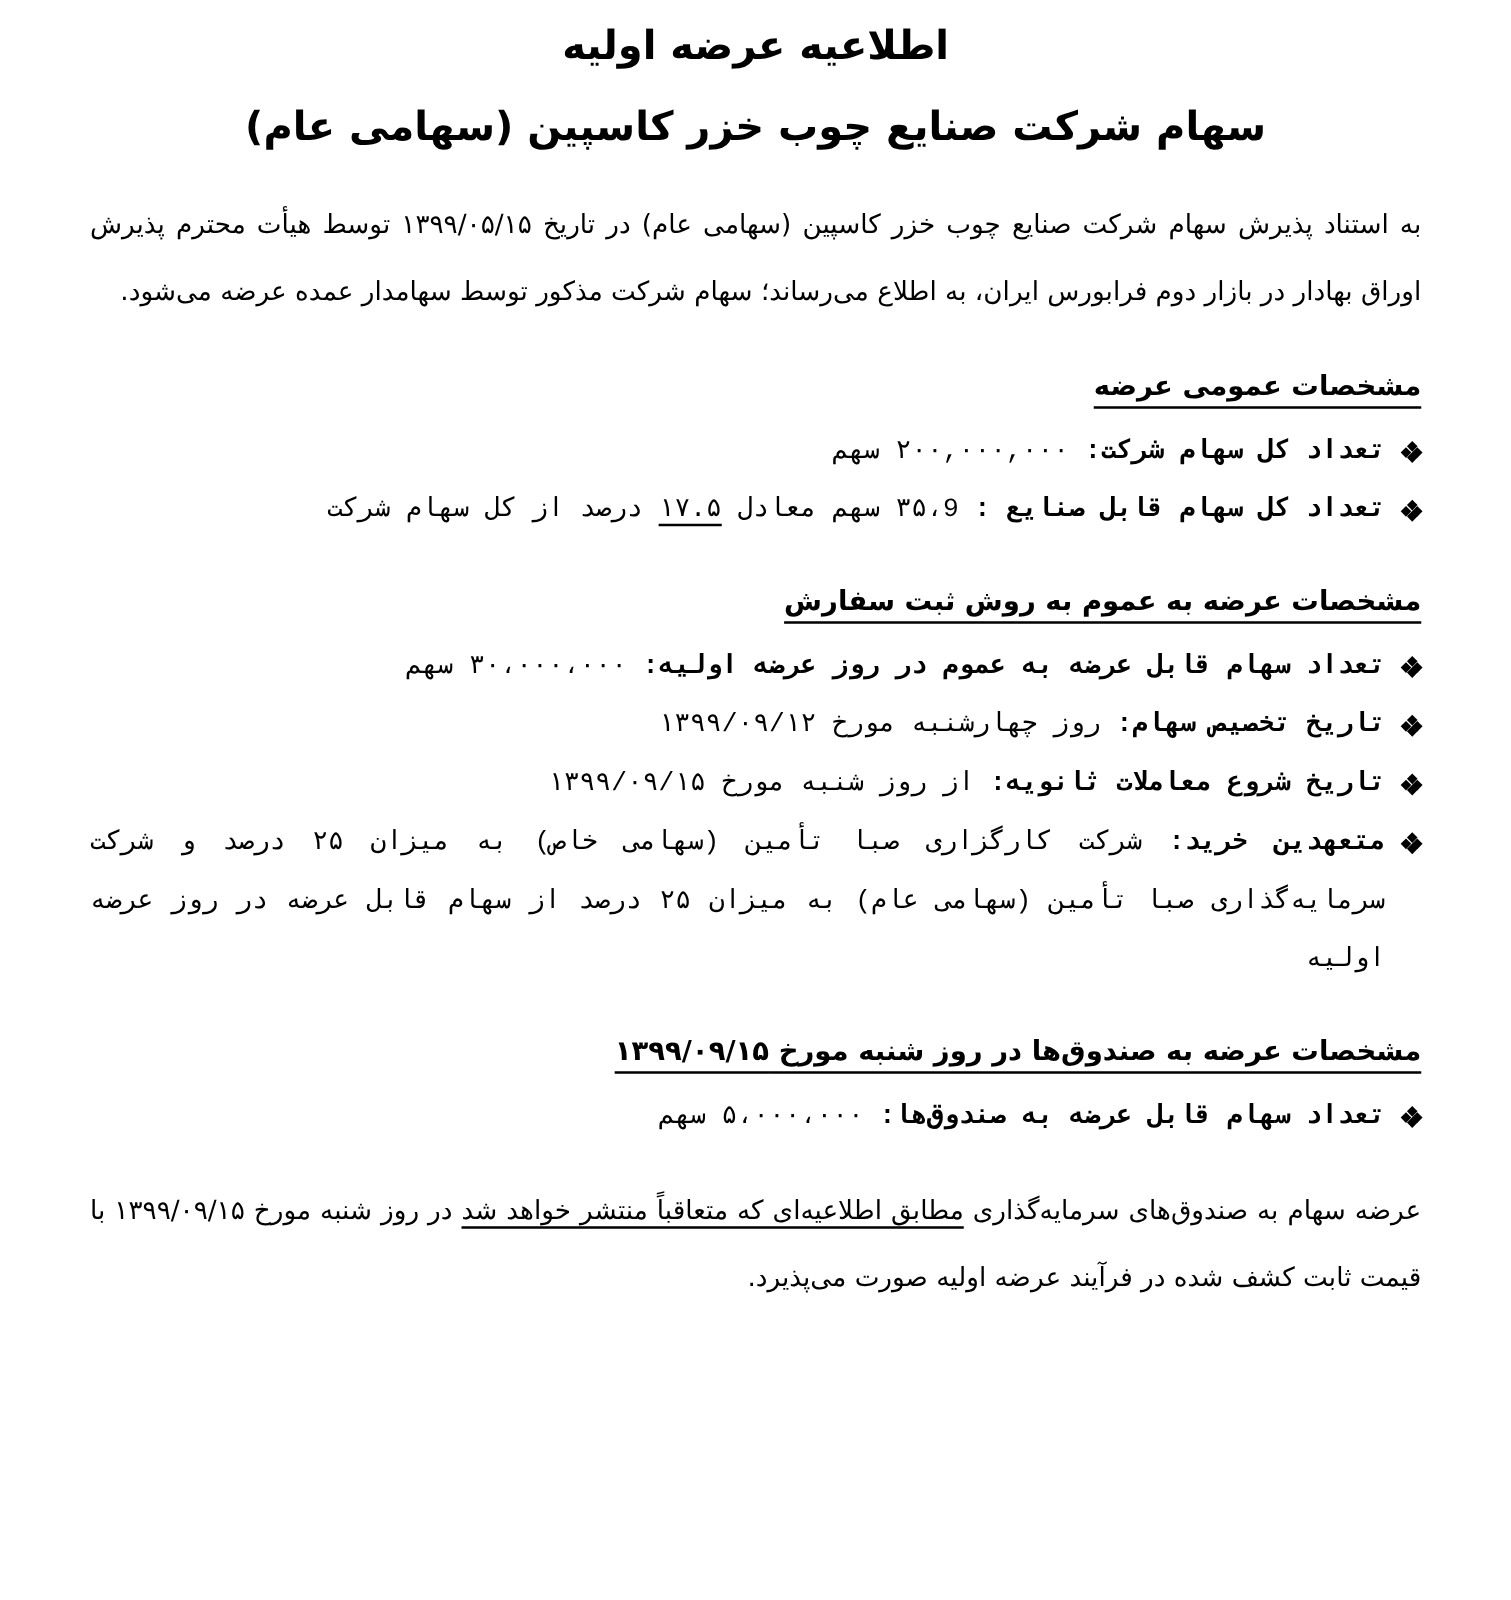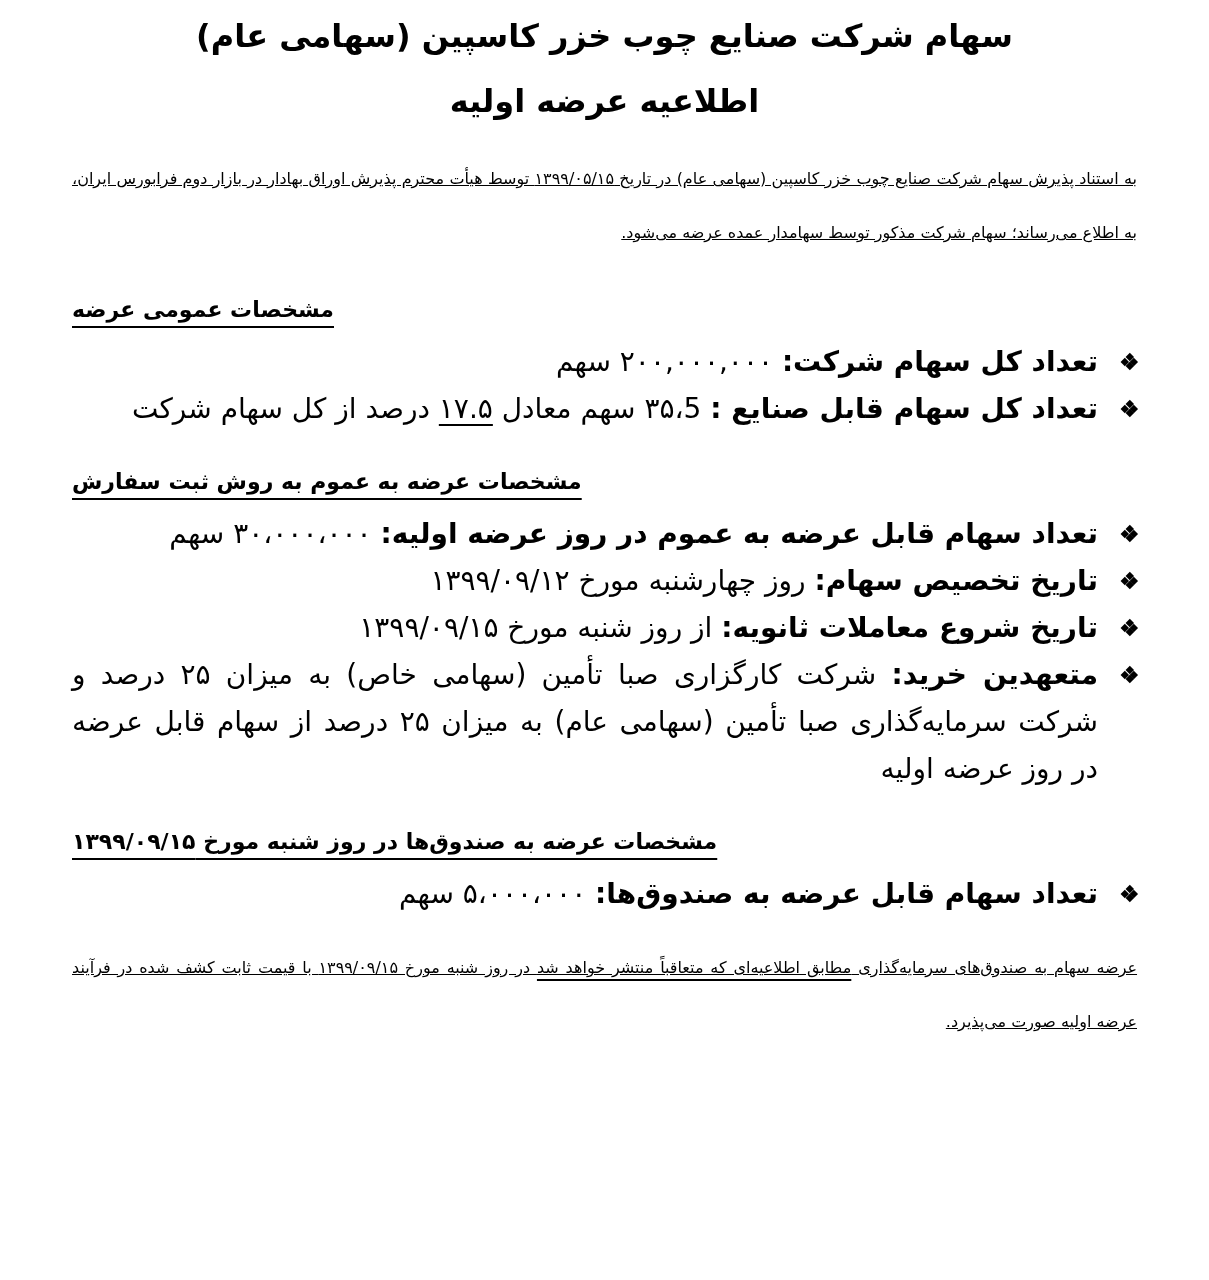--- a/index.html
+++ b/index.html
@@ -20,45 +20,45 @@
   }
   
   .title-block {
     text-align: center;
     font-weight: 700;
     font-size: 32px;
     line-height: 65px;
   }
   
   .para {
-    font-size: 16px;
+    font-size: 21px;
     line-height: 54px;
     text-align: justify;
-    text-decoration: underline;
   }
   .intro { margin-top: 18px; }
   .closing { margin-top: 24px; }
   
   .section-heading {
-    text-align: left;
+    text-align: right;
     font-weight: 700;
     font-size: 22px;
     margin: 32px 0 10px 0;
     line-height: 36px;
     text-decoration: underline;
     text-underline-offset: 9px;
     text-decoration-thickness: 2px;
   }
   
   .item {
     display: flex;
-    gap: 24px;
-    font-size: 28px;
+    gap: 14px;
+    font-size: 21px;
     line-height: 47px;
     align-items: flex-start;
+    font-family: Liberation Mono, monospace;
   }
   .item .text {
     flex: 1 1 auto;
     text-align: right;
   }
   .item.justify .text { text-align: justify; }
   b { font-weight: 700; }
   u, b.ul {
     text-decoration: underline;
     text-underline-offset: 6px;
@@ -84,22 +84,22 @@
   .bullet i:nth-child(2) { bottom: 0; left: 4.7px; }
   .bullet i:nth-child(3) { top: 4.7px; left: 0;   }
   .bullet i:nth-child(4) { top: 4.7px; right: 0;  }
 </style>
 </head>
 <body>
 
 <div class="doc">
 
   <div class="title-block">
+    <div>اطلاعیه عرضه اولیه</div>
     <div>سهام شرکت صنایع چوب خزر کاسپین (سهامی عام)</div>
-    <div>اطلاعیه عرضه اولیه</div>
   </div>
 
   <p class="para intro">به استناد پذیرش سهام شرکت صنایع چوب خزر کاسپین (سهامی عام) در تاریخ ۱۳۹۹/۰۵/۱۵ توسط هیأت محترم پذیرش اوراق بهادار در بازار دوم فرابورس ایران، به اطلاع می‌رساند؛ سهام شرکت مذکور توسط سهامدار عمده عرضه می‌شود.</p>
 
   <div id="sections">
       <section>
         <div class="section-heading">مشخصات عمومی عرضه</div>
         <div class="item">
           <span class="bullet">
             <i></i>
@@ -109,21 +109,21 @@
           </span>
           <span class="text"><b>تعداد کل سهام شرکت:</b><span> ۲۰۰,۰۰۰,۰۰۰ سهم</span></span>
         </div>
         <div class="item">
           <span class="bullet">
             <i></i>
             <i></i>
             <i></i>
             <i></i>
           </span>
-          <span class="text"><b>تعداد کل سهام قابل صنایع :</b><span> ۳۵،5 سهم معادل </span><u>۱۷.۵</u><span> درصد از کل سهام شرکت</span></span>
+          <span class="text"><b>تعداد کل سهام قابل صنایع :</b><span> ۳۵،9 سهم معادل </span><u>۱۷.۵</u><span> درصد از کل سهام شرکت</span></span>
         </div>
       </section>
       <section>
         <div class="section-heading">مشخصات عرضه به عموم به روش ثبت سفارش</div>
         <div class="item">
           <span class="bullet">
             <i></i>
             <i></i>
             <i></i>
             <i></i>

